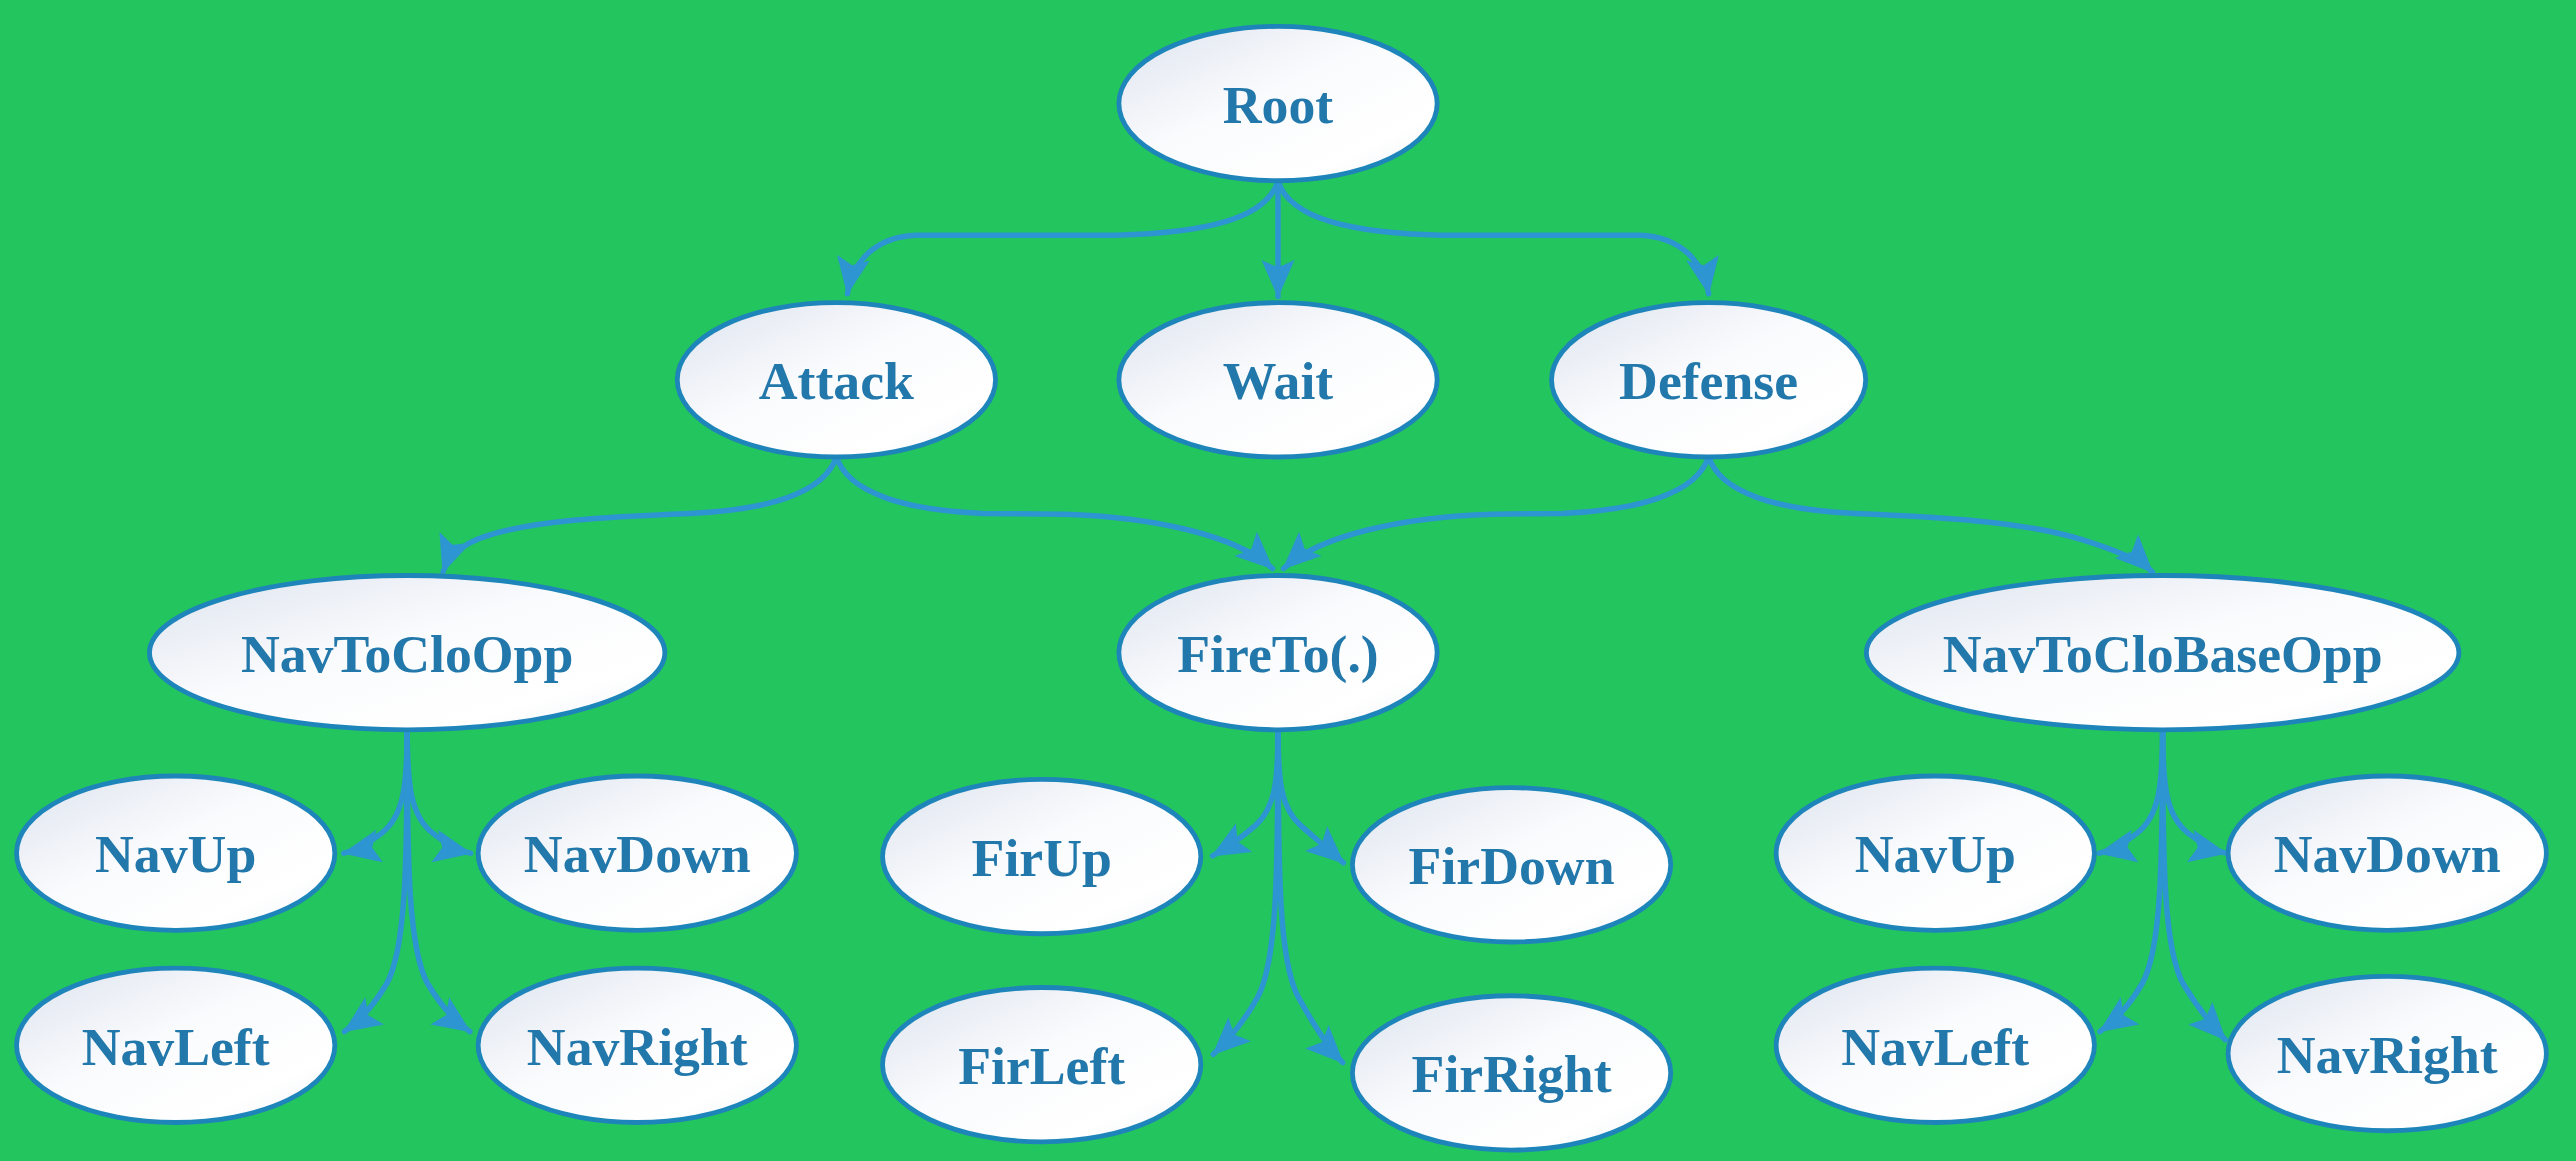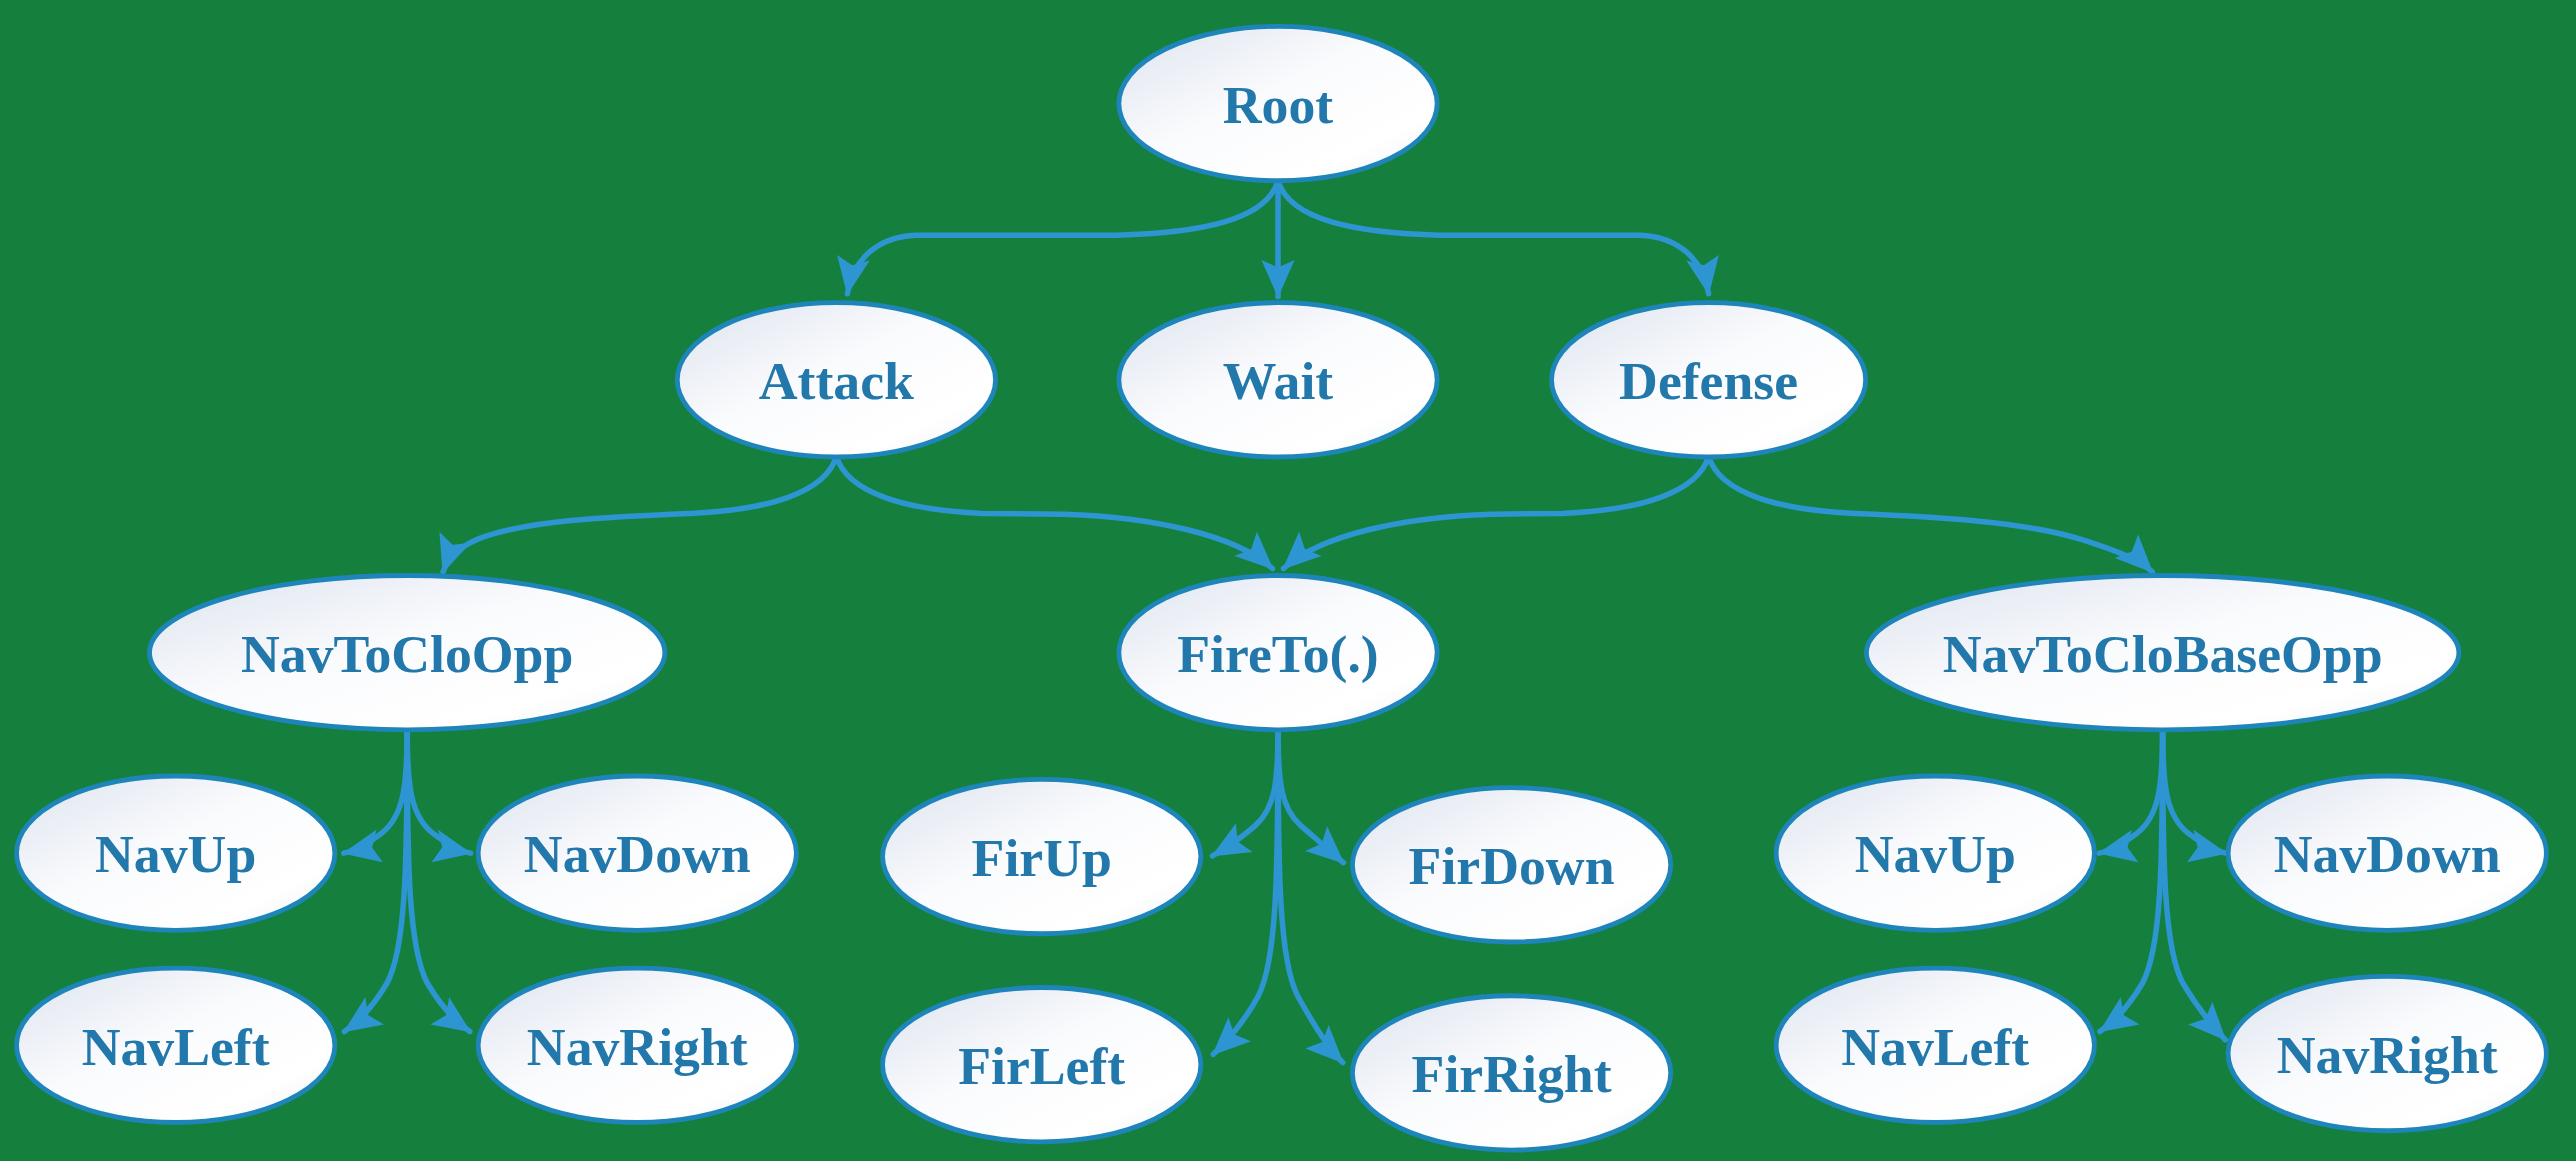--- a/index.html
+++ b/index.html
@@ -29,21 +29,21 @@
   .node-label {
     font-family: "Liberation Serif", "DejaVu Serif", serif;
     font-weight: 700;
     font-size: 78px;
     text-anchor: middle;
   }
 </style>
 </head>
 <body>
 
-<div class="diagram-wrap" style="background: #15803d;">
+<div class="diagram-wrap" style="background: #22c55e;">
   <svg class="tree" viewBox="0 0 3739 1686" xmlns="http://www.w3.org/2000/svg">
     <defs>
       <linearGradient id="nodeGrad" x1="0" y1="0" x2="1" y2="1">
         <stop id="grad-stop-0" offset="0" stop-color="#dde3ee"></stop>
         <stop id="grad-stop-1" offset="0.45" stop-color="#fafbfd"></stop>
         <stop id="grad-stop-2" offset="0.78" stop-color="#ffffff"></stop>
         <stop id="grad-stop-3" offset="1" stop-color="#eef1f6"></stop>
       </linearGradient>
       <marker id="arrowhead" viewBox="0 0 60 52" refX="55" refY="26" markerWidth="60" markerHeight="52" markerUnits="userSpaceOnUse" orient="auto">
         <path id="arrowhead-path" d="M2,2 L57,26 L2,50 L13,26 Z" fill="#2d95d1"></path>

